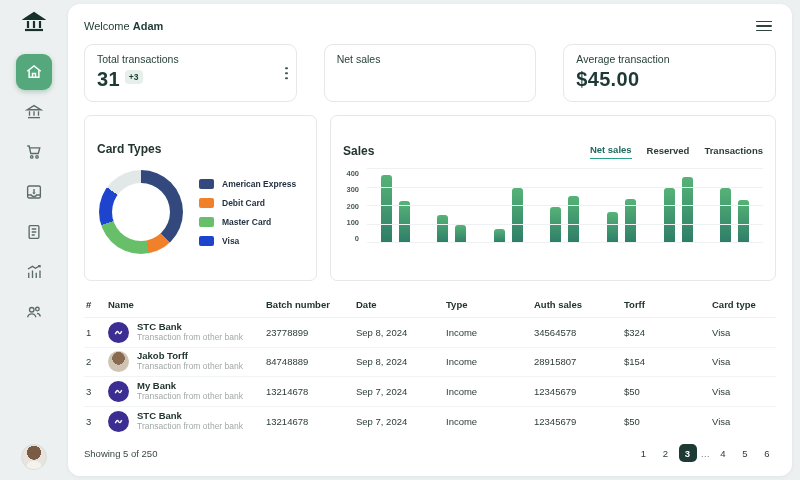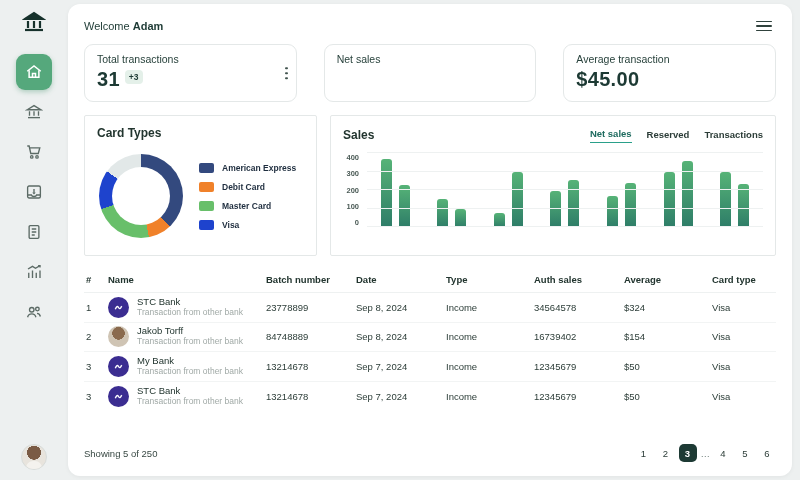--- a/index.html
+++ b/index.html
@@ -37,21 +37,21 @@
   .stat-value-row { display:flex; align-items:flex-start; gap:5px; margin-top:3px; }
   .stat-value { font-size:20px; font-weight:bold; letter-spacing:.3px; }
   .stat-badge { font-size:8.5px; font-weight:bold; background:var(--badge-bg,#e4f0e9); color:#1d3a34;
     border-radius:4px; padding:2px 4px; margin-top:2px; }
   .kebab { position:absolute; right:8px; top:50%; transform:translateY(-50%); background:none; border:none;
     color:#42544f; font-size:12px; letter-spacing:0; cursor:pointer; line-height:4px; }
   .kebab i { display:block; width:2.5px; height:2.5px; background:#42544f; border-radius:50%; margin:2.5px auto; }
 
   
   .charts-row { display:flex; gap:13px; margin-top:13px; }
-  .card { border:1px solid #e4e8e8; border-radius:2px; padding:10px 12px; }
+  .card { border:1px solid #e4e8e8; border-radius:7px; padding:26px 12px; }
   .card-title { font-size:12px; font-weight:bold; color:#22352f; }
   .cardtypes { width:233px; min-height:141px; }
   .donut-wrap { display:flex; align-items:center; gap:16px; margin-top:14px; padding-left:2px; }
   .donut { width:84px; height:84px; border-radius:50%; position:relative; flex:none; }
   .donut:after { content:""; position:absolute; inset:13px; background:#ffffff; border-radius:50%; }
   .legend { display:flex; flex-direction:column; gap:9px; }
   .legend-item { display:flex; align-items:center; gap:8px; }
   .legend-swatch { width:15px; height:10px; border-radius:2px; flex:none; }
   .legend-label { font-size:8.5px; font-weight:bold; color:#1f2e3f; }
 
@@ -79,21 +79,21 @@
   .searchrow svg { color:#37474276; flex:none; }
   .search-input { border:none; outline:none; font-size:9.5px; color:#22352f; width:200px; font-family:"Liberation Sans",sans-serif; }
   .search-input::placeholder { color:#5a6a65; }
   .datarow { height:29.5px; border-bottom:1px solid #f2f4f4; color:#2c3d38; }
   .datarow:last-of-type { border-bottom:none; }
   .namecell { display:flex; align-items:center; gap:8px; }
   .avatar { width:21px; height:21px; border-radius:50%; flex:none; display:flex; align-items:center; justify-content:center; }
   .avatar.bank { background:#3b2d91; color:#fff; }
   .avatar.photo { background:radial-gradient(circle at 50% 35%, #8a6a4e 0 36%, #cfc4b4 37% 100%); }
   .namestack { line-height:1.15; }
-  .rowname { font-weight:normal; font-size:9.5px; color:#22352f; }
+  .rowname { font-weight:bold; font-size:9.5px; color:#22352f; }
   .rowsub { font-size:8.5px; color:#a0a9a6; }
   .tfoot { height:30px; display:flex; justify-content:space-between; align-items:center; margin-top:auto; }
   .showing { font-size:9.5px; color:#394944; }
   .pagination { display:flex; gap:4px; align-items:center; }
   .page-btn { min-width:18px; height:18px; border:none; background:none; font-size:9.5px; color:#2c3d38;
     border-radius:5px; cursor:pointer; display:flex; align-items:center; justify-content:center; padding:0 3px; }
   .page-btn.active { background:#1d3a34; color:#ffffff; font-weight:bold; }
   .page-ellipsis { font-size:9.5px; color:#6a7a75; }
 </style>
 </head>
@@ -284,21 +284,21 @@
     </section>
 
     <section class="table">
       <div class="trow thead" id="thead">
           <div>#</div>
           <div>Name</div>
           <div>Batch number</div>
           <div>Date</div>
           <div>Type</div>
           <div>Auth sales</div>
-          <div>Average</div>
+          <div>Torff</div>
           <div>Card type</div>
         </div>
       <div id="tbody">
           <div class="trow datarow">
             <div>1</div>
             <div class="namecell">
               <div class="avatar bank">
                 <svg width="11" height="11" viewBox="0 0 24 24" fill="none" stroke="#fff" stroke-width="3">
                   <path d="M5 16 Q9 6 12 12 T19 9"></path>
                 </svg>
@@ -320,21 +320,21 @@
             <div class="namecell">
               <div class="avatar photo"></div>
               <div class="namestack">
                 <div class="rowname">Jakob Torff</div>
                 <div class="rowsub">Transaction from other bank</div>
               </div>
             </div>
             <div>84748889</div>
             <div>Sep 8, 2024</div>
             <div>Income</div>
-            <div>16739402</div>
+            <div>28915807</div>
             <div>$154</div>
             <div>Visa</div>
           </div>
           <div class="trow datarow">
             <div>3</div>
             <div class="namecell">
               <div class="avatar bank">
                 <svg width="11" height="11" viewBox="0 0 24 24" fill="none" stroke="#fff" stroke-width="3">
                   <path d="M5 16 Q9 6 12 12 T19 9"></path>
                 </svg>

